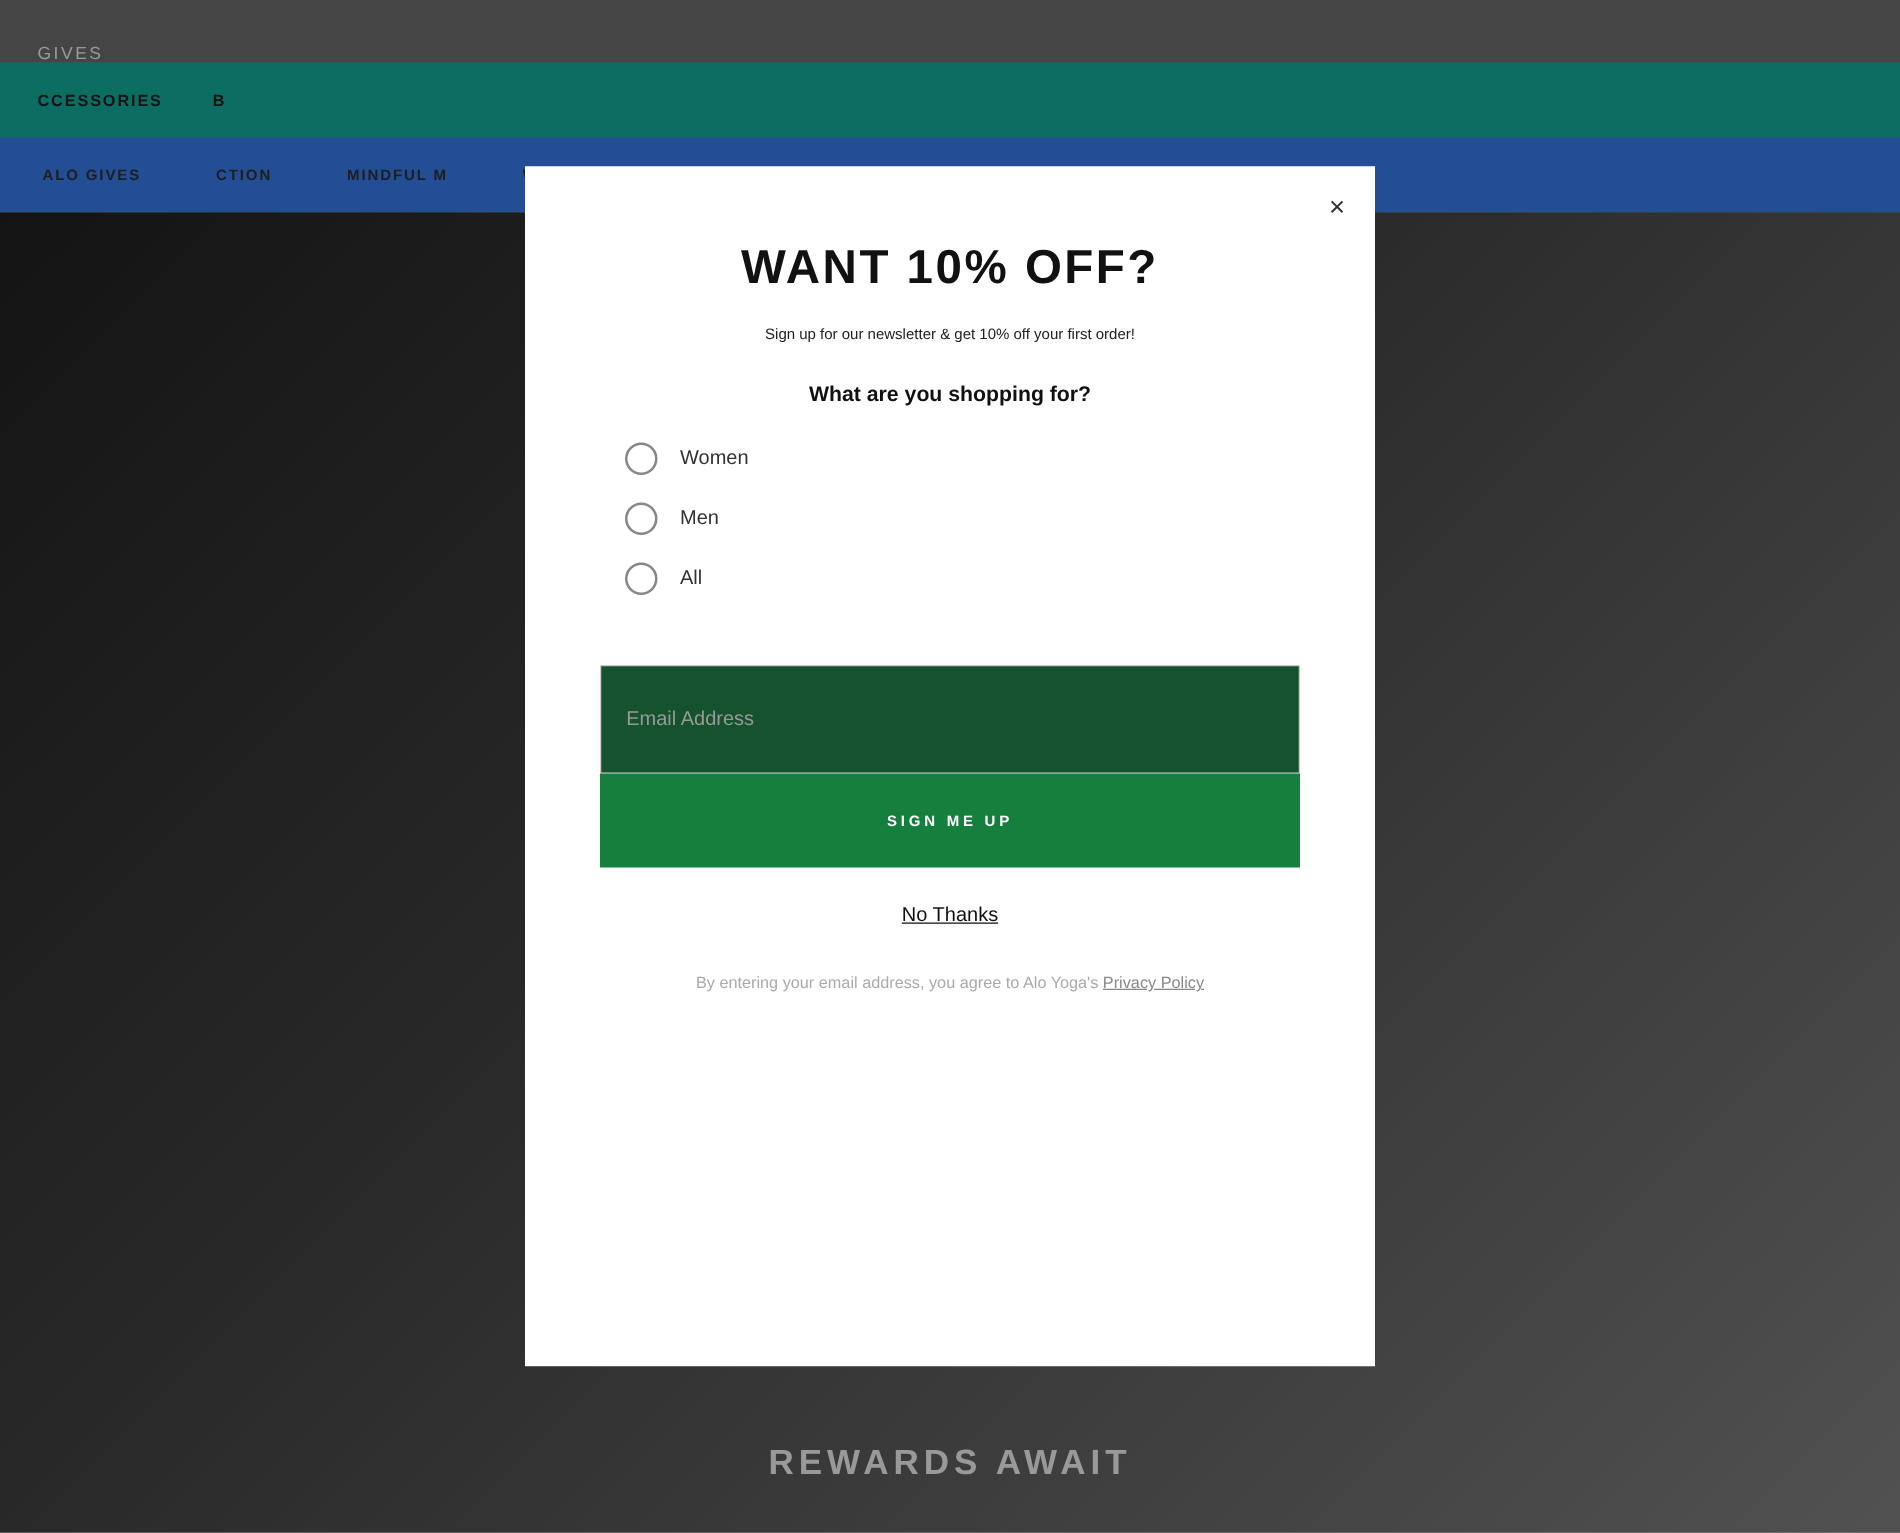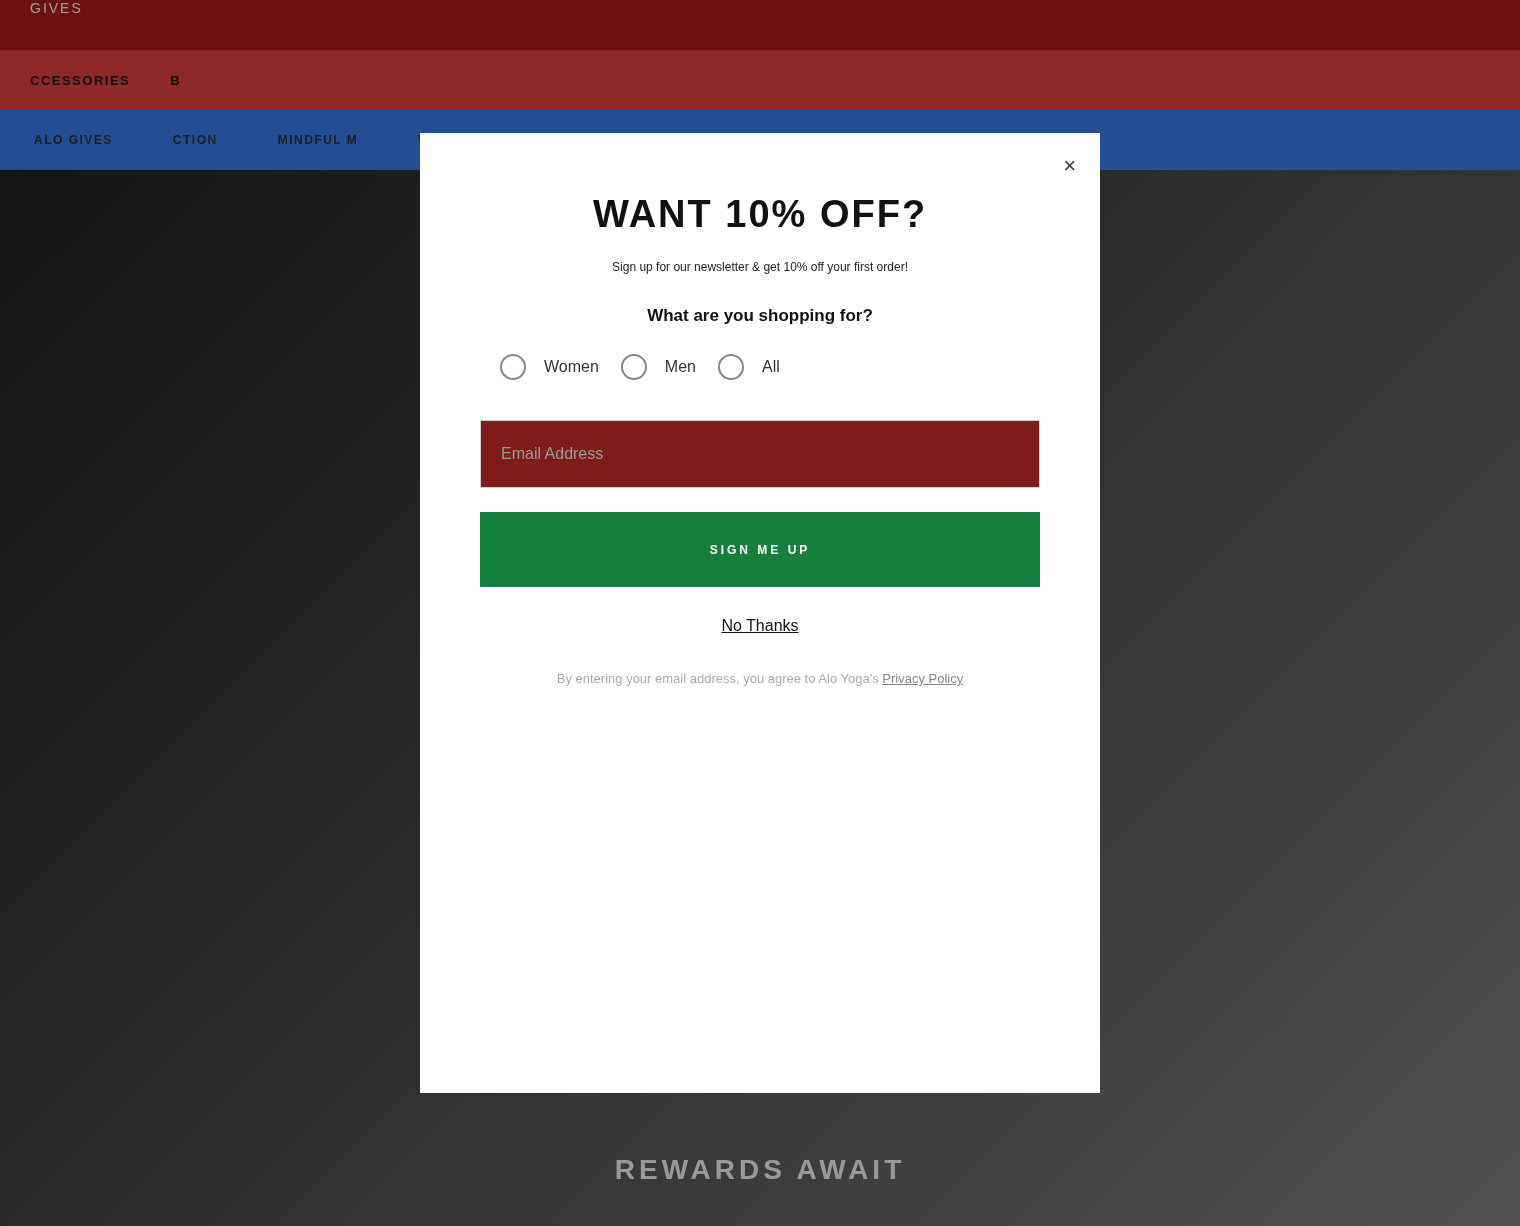--- a/index.html
+++ b/index.html
@@ -19,40 +19,40 @@
       inset: 0;
       background: #888;
     }
 
     .top-bar {
       position: absolute;
       top: 0;
       left: 0;
       right: 0;
       height: 50px;
-      background: #b91c1c;
-      display: flex;
-      align-items: flex-start;
+      background: #737373;
+      display: flex;
+      align-items: flex-end;
       padding: 0 30px;
     }
 
     .top-bar-text {
       color: #fff;
       font-size: 14px;
       letter-spacing: 2px;
       font-weight: 500;
     }
 
     .nav-bar {
       position: absolute;
       top: 50px;
       left: 0;
       right: 0;
       height: 60px;
-      background: #ef4444;
+      background: #14b8a6;
       display: flex;
       align-items: center;
       padding: 0 30px;
       gap: 40px;
     }
 
     .nav-item {
       font-size: 13px;
       letter-spacing: 1.5px;
       font-weight: 600;
@@ -150,23 +150,23 @@
       font-size: 17px;
       font-weight: 700;
       text-align: center;
       margin-bottom: 28px;
       color: #111;
     }
 
     .radio-group {
       width: 100%;
       display: flex;
-      flex-direction: row;
+      flex-direction: column;
       gap: 22px;
-      margin-bottom: 40px;
+      margin-bottom: 56px;
       padding-left: 20px;
     }
 
     .radio-item {
       display: flex;
       align-items: center;
       gap: 18px;
       cursor: pointer;
     }
 
@@ -179,28 +179,27 @@
       flex-shrink: 0;
     }
 
     .radio-label {
       font-size: 16px;
       color: #333;
     }
 
     .email-input {
       width: 100%;
-      height: 68px;
+      height: 87px;
       border: 1.5px solid #ccc;
       padding: 0 20px;
       font-size: 16px;
       color: #999;
       outline: none;
-      margin-bottom: 24px;
-      background: #7f1d1d;
+      background: #14532d;
     }
 
     .email-input::placeholder {
       color: #999;
     }
 
     .sign-up-btn {
       width: 100%;
       height: 75px;
       background: #15803d;

